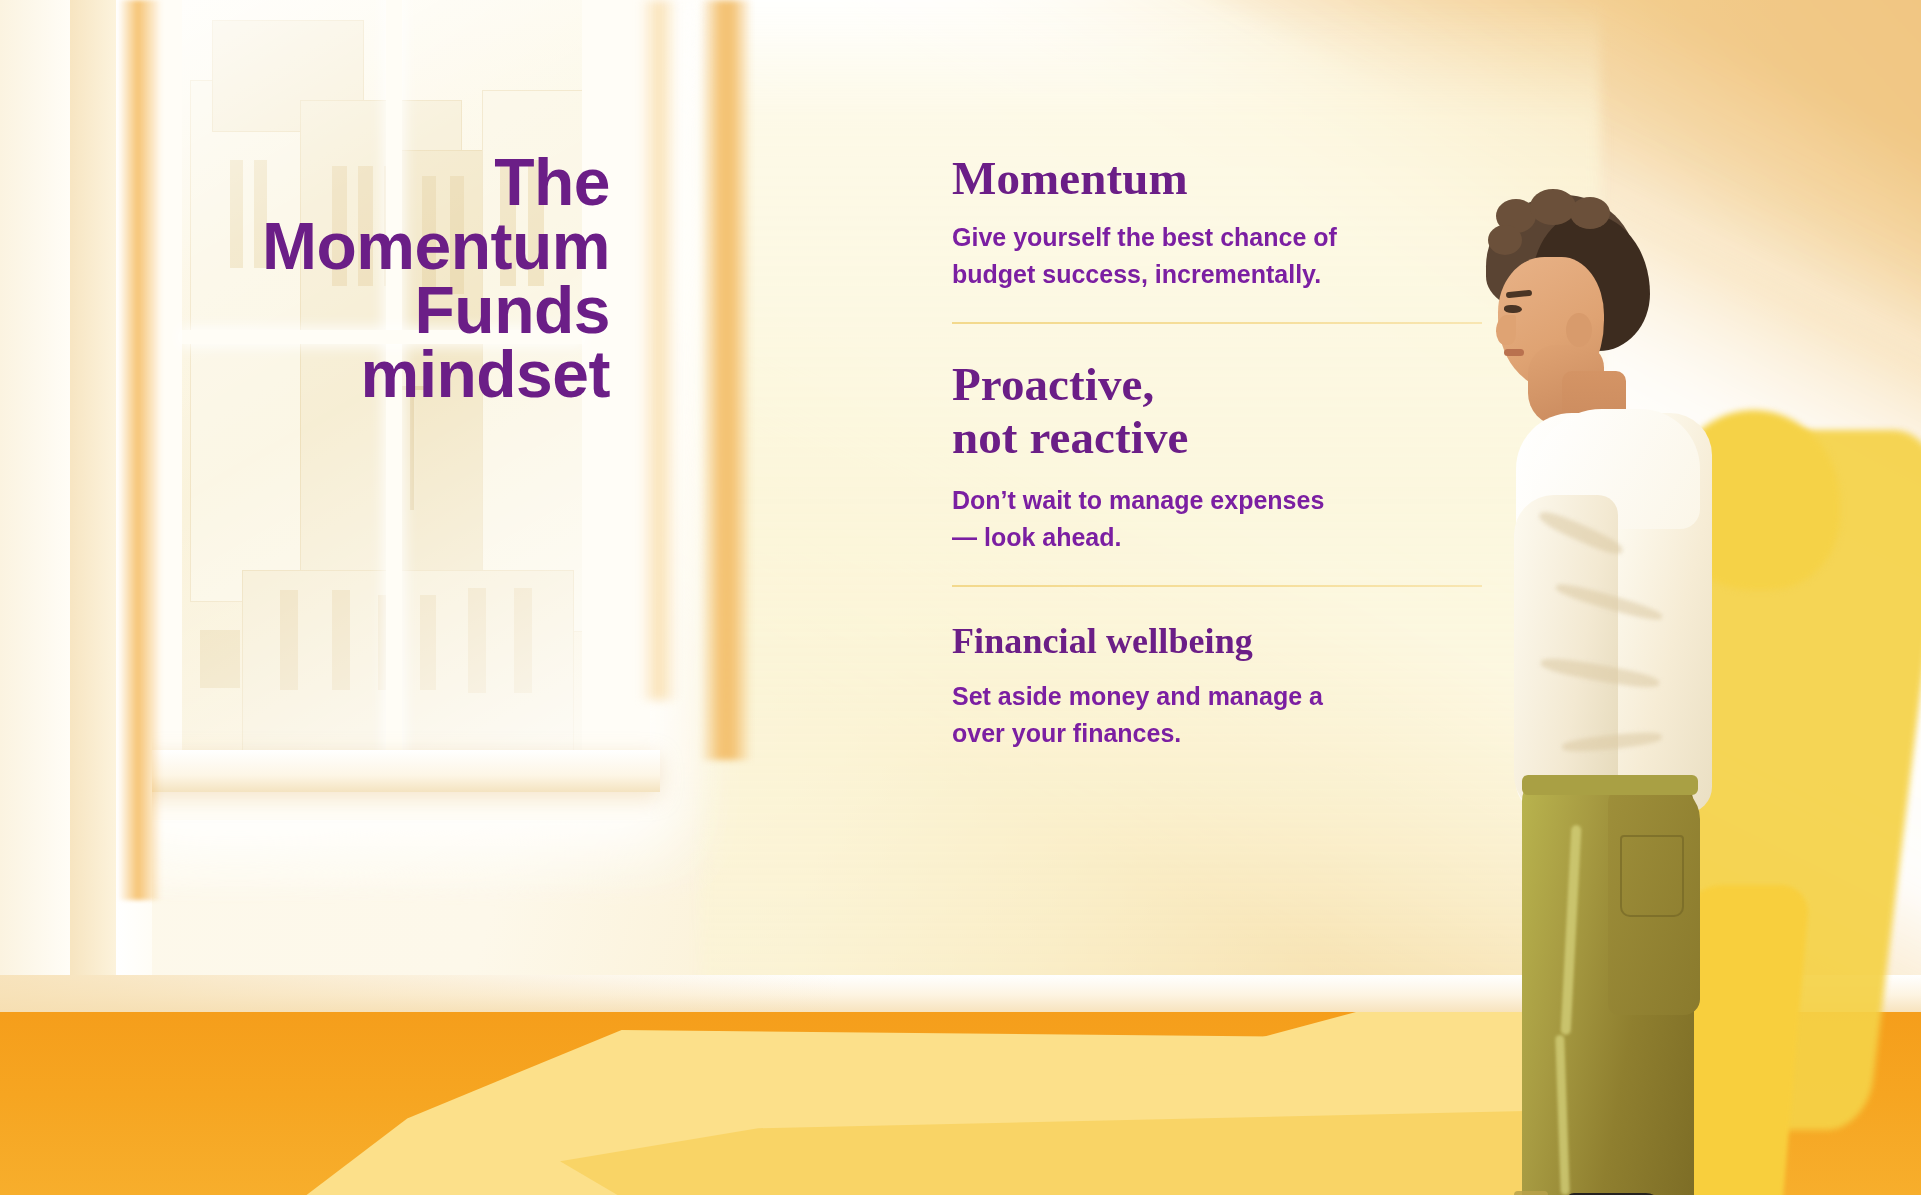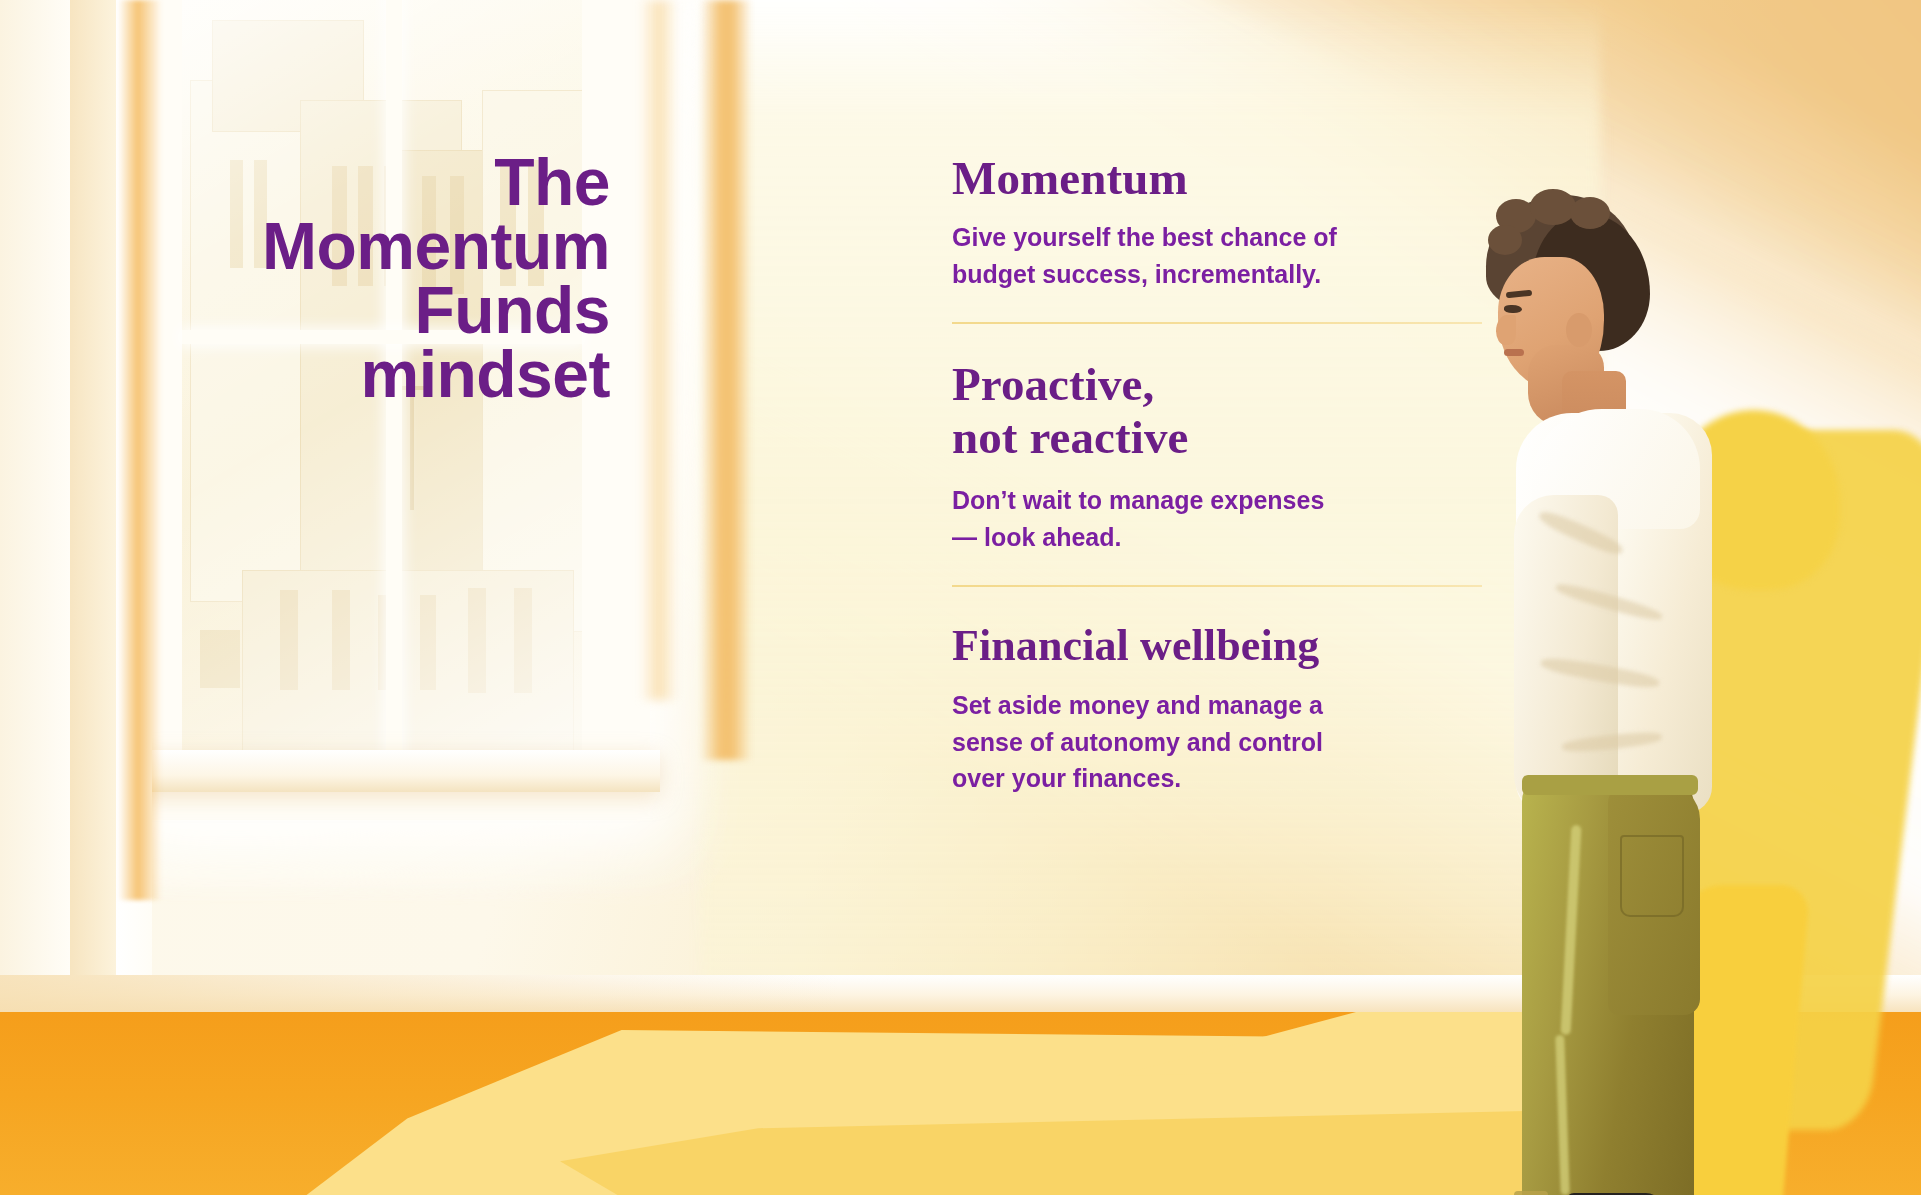--- a/index.html
+++ b/index.html
@@ -444,21 +444,21 @@
 
   .divider {
     height: 2px;
     background: linear-gradient(90deg,#f3d98c 0%,#f6df9d 60%,#f8e6b2 100%);
     margin: 30px 0 34px 0;
     width: 530px;
   }
 
   .sec-1 { margin-bottom: 0; }
   .sec-2 .sec-heading { margin-bottom: 18px; }
-  .sec-3 .sec-heading { font-size: 44px; margin-bottom: 16px; }
+  .sec-3 .sec-heading { font-size: 36px; margin-bottom: 16px; }
 </style>
 </head>
 <body>
 
 <div id="stage">
 
   <div class="scene">
 
     <div class="wall"></div>
     <div class="wall-shadow-top"></div>
@@ -602,19 +602,18 @@
     </div>
 
     <div class="divider"></div>
 
     <div class="sec-3">
       <h2 class="sec-heading">
         <span>Financial wellbeing</span>
       </h2>
       <p class="sec-body">
         <span>Set aside money and manage a</span>
-        <span>sense of autonomy and control</span>
         <span>over your finances.</span>
       </p>
     </div>
   </div>
 
 </div>
 
 </body></html>

